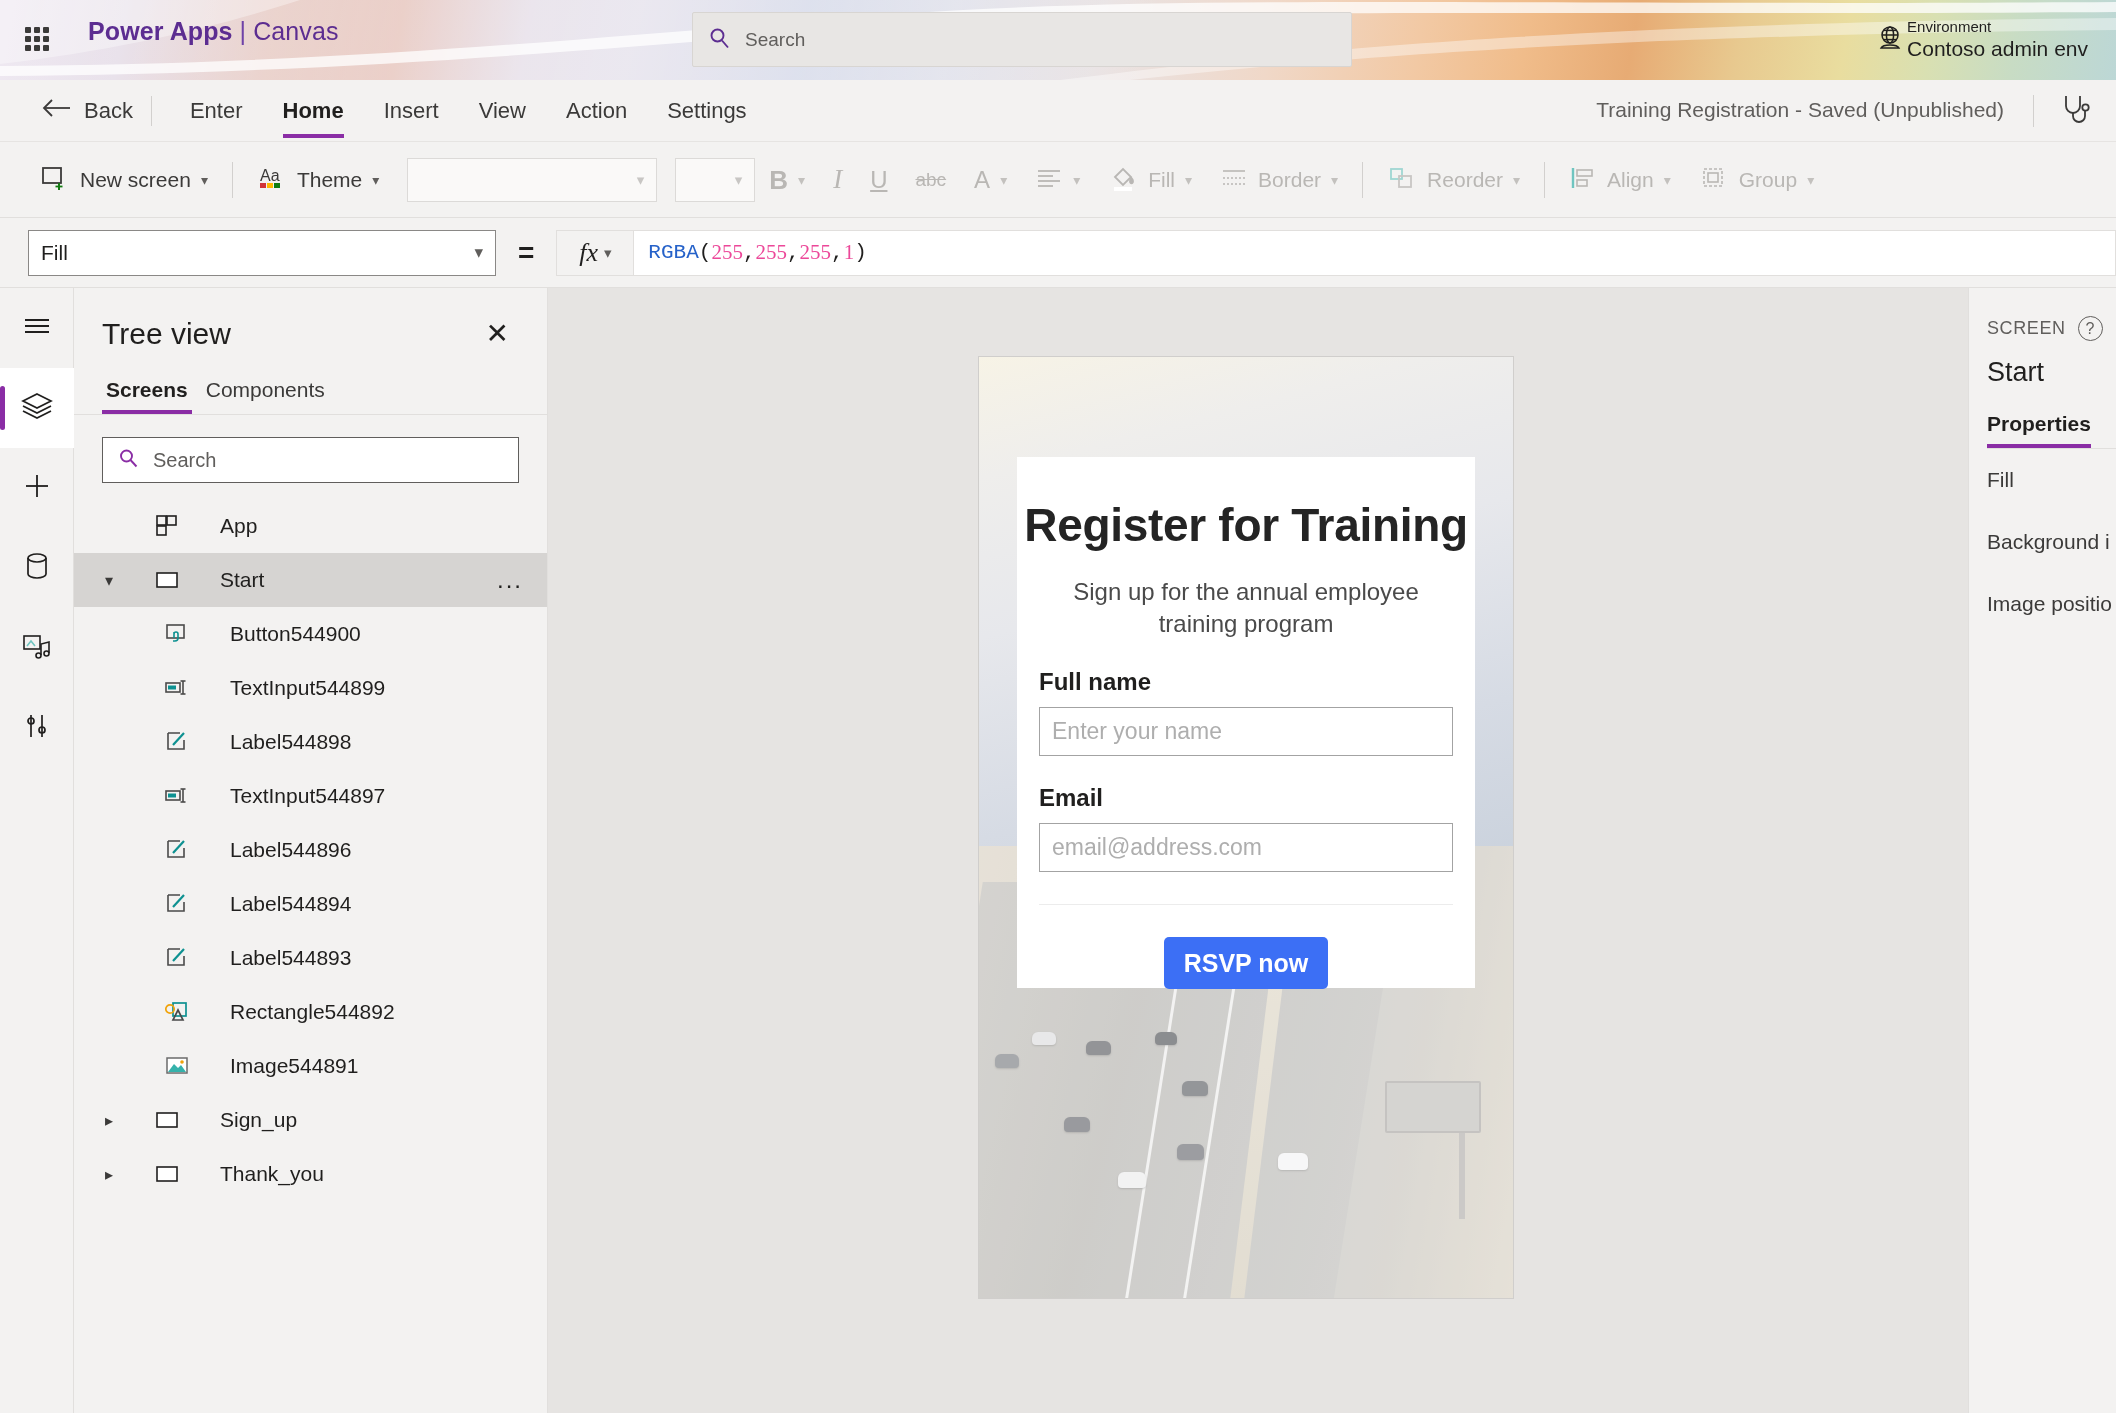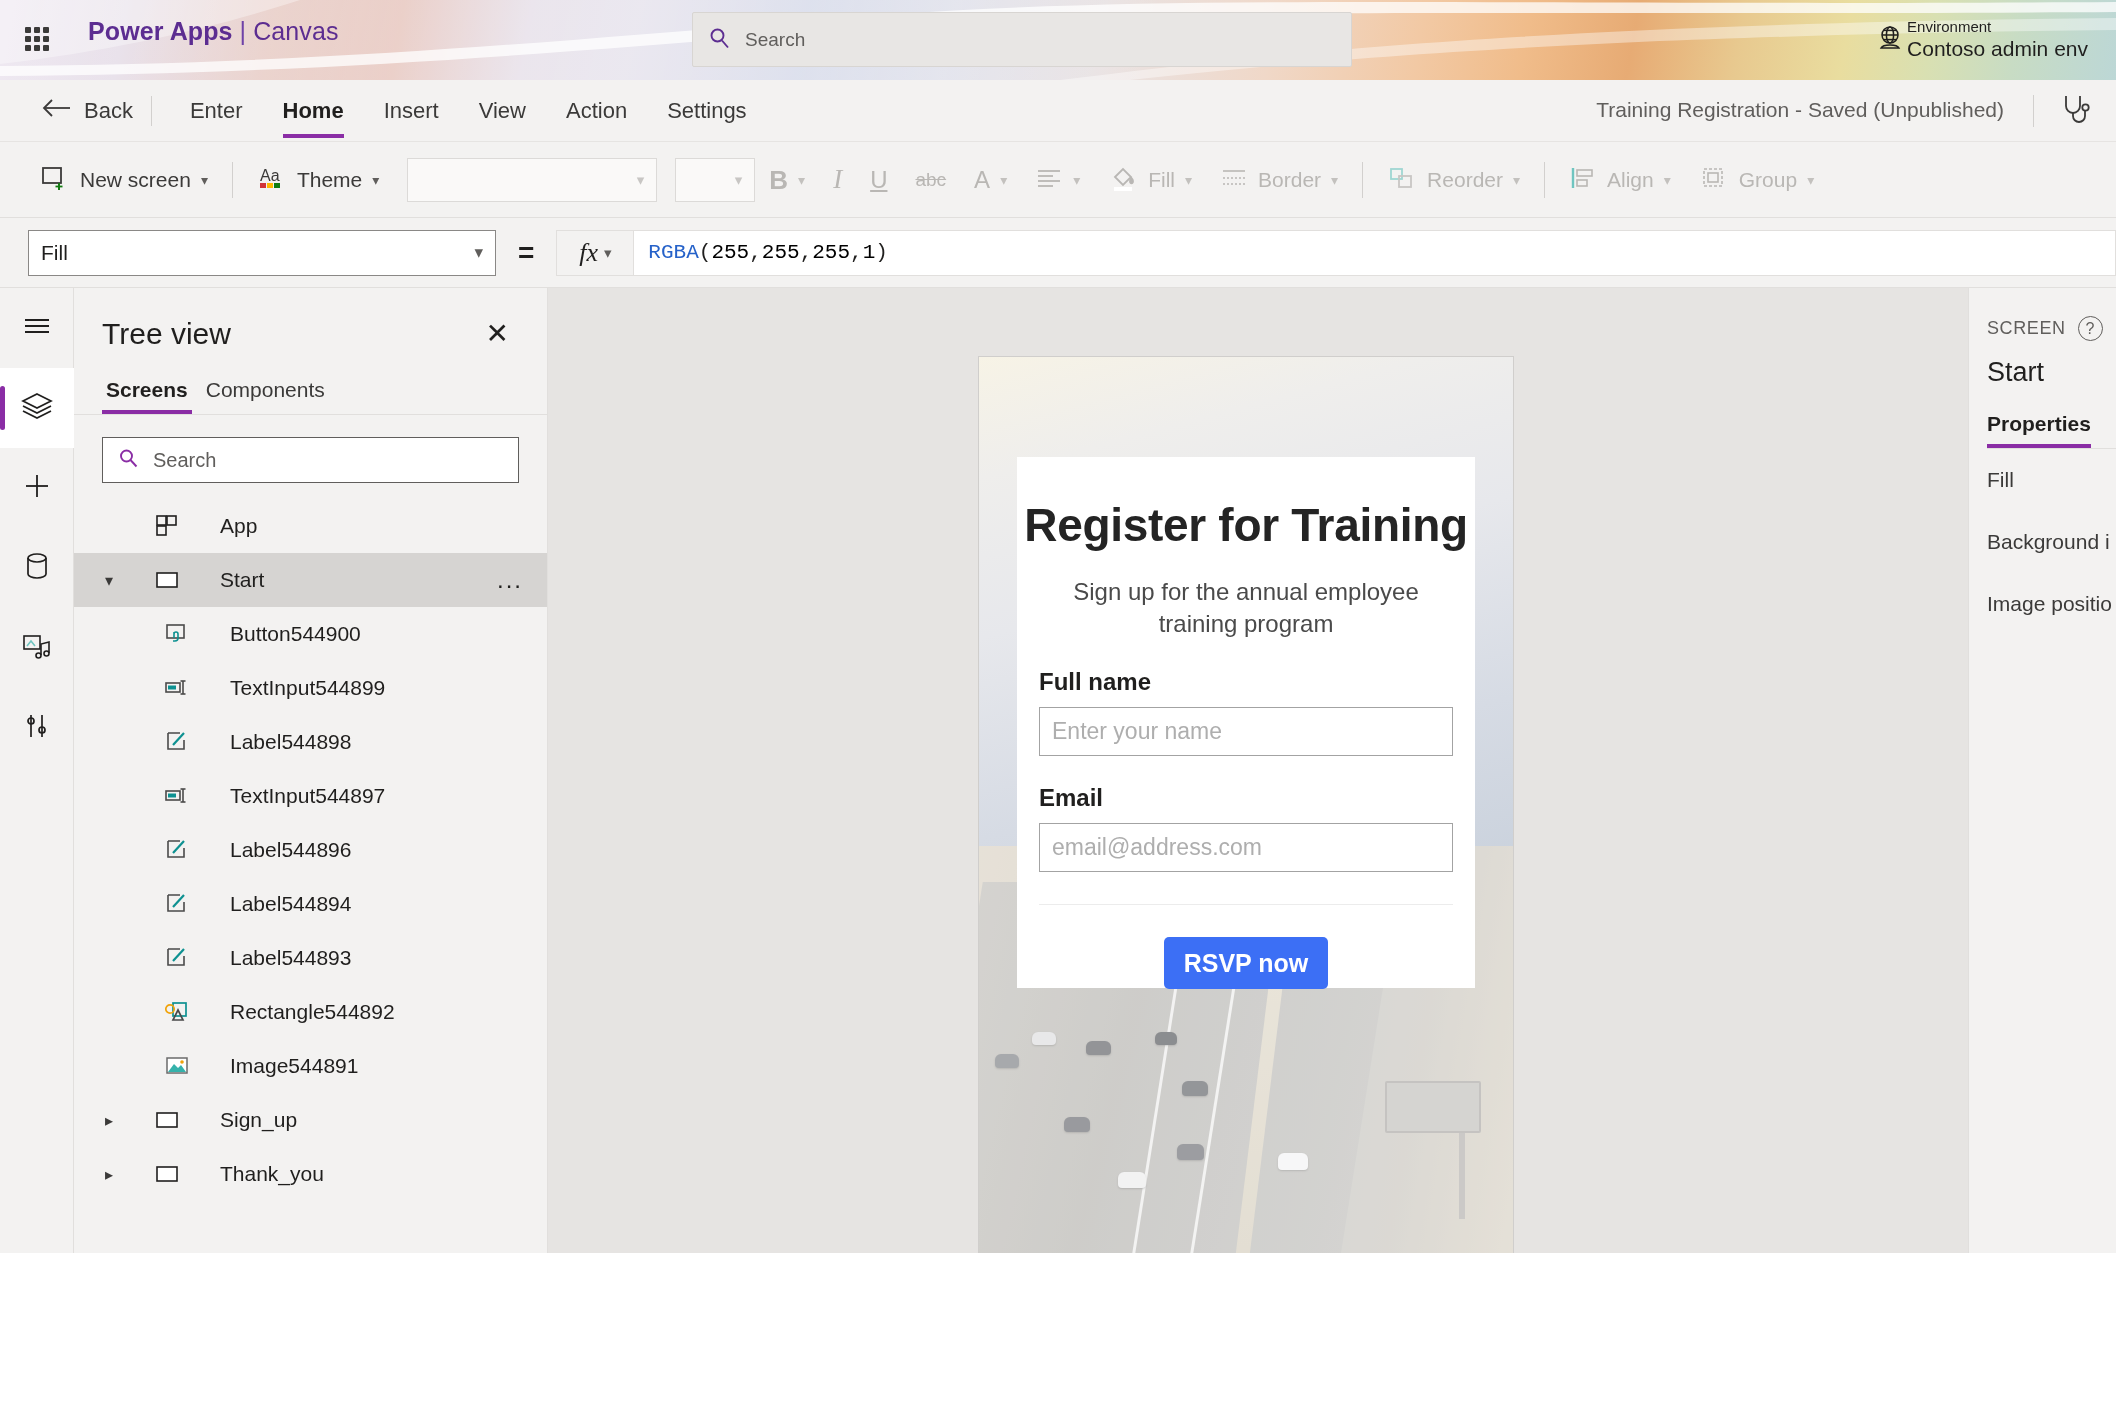--- a/index.html
+++ b/index.html
@@ -1,21 +1,21 @@
 <!DOCTYPE html>
 <html><head>
 <meta charset="utf-8">
 <style>
   * { box-sizing: border-box; margin: 0; padding: 0; }
   html, body {
     width: 2116px; height: 1413px;
     font-family: "Liberation Sans", sans-serif;
     background: #ffffff; overflow: hidden;
   }
-  #app { position: relative; width: 2116px; height: 1253px; }
+  #app { position: relative; width: 2116px; height: 1413px; }
 
   
   .brandbar {
     position: absolute; top: 0; left: 0; width: 2116px; height: 80px;
     overflow: hidden;
     background:
       linear-gradient(103deg, rgba(255,255,255,0) 0%, rgba(255,255,255,0.45) 30%, rgba(255,255,255,0) 55%),
       linear-gradient(100deg,
         #efe9f2 0%, #e7dfe9 6%,
         #e6c9c2 13%, #e3bdb4 19%,
@@ -134,21 +134,21 @@
     display: flex; align-items: center; justify-content: center; gap: 6px; cursor: pointer;
   }
   .fxbtn .fx { font-family: "Liberation Serif", serif; font-style: italic; font-size: 26px; color: #201f1e; }
   .fxbtn .chev { font-size: 15px; }
   .formula {
     flex: 1; height: 46px; background: #fff; border: 1px solid #e1dfdd; border-left: 0;
     display: flex; align-items: center; padding-left: 14px;
     font-family: "Liberation Mono", monospace; font-size: 21px; cursor: text;
   }
   .fn { color: #2662c9; }
-  .num { color: #000000; }
+  .num { color: #ec4899; font-family: Liberation Serif, serif; }
   .pun { color: #201f1e; }
 
   
   .rail {
     position: absolute; top: 288px; left: 0; width: 74px; bottom: 0;
     background: #f3f2f1; border-right: 1px solid #e1dfdd;
   }
   .railbtn {
     position: relative; width: 74px; height: 80px;
     display: flex; align-items: center; justify-content: center; cursor: pointer;

